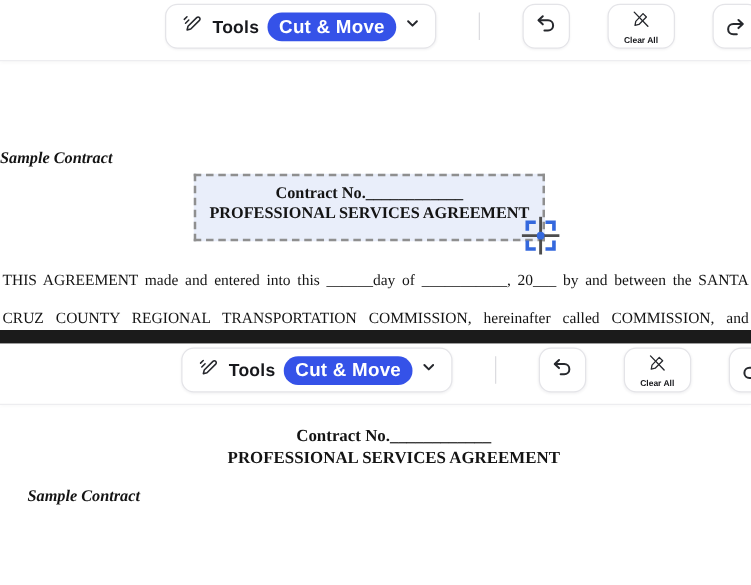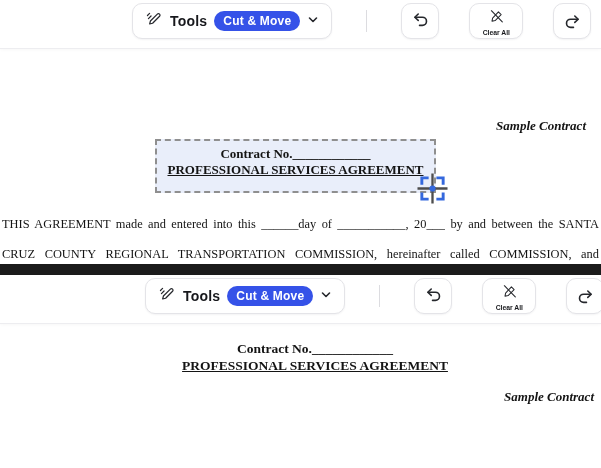--- a/index.html
+++ b/index.html
@@ -16,41 +16,41 @@
   .toolbar{position:absolute;top:0;left:0;right:0;height:48px;background:#fff;
            border-bottom:1px solid #ededf0;box-shadow:0 1px 3px rgba(0,0,0,.03);}
   .tb-group{position:absolute;top:3px;display:flex;height:36px;align-items:stretch;gap:21px;}
   .panel-before .tb-group{left:132px;}
   .panel-after  .tb-group{left:145px;}
   .btn{background:#fff;border:1px solid #e4e4e8;border-radius:10px;
        box-shadow:0 1px 2px rgba(16,24,40,.05);display:flex;align-items:center;
        justify-content:center;box-sizing:border-box;cursor:pointer;}
   .btn-tools{padding:0 12px;gap:7px;}
   .tools-label{font-weight:700;font-size:14px;color:#17181c;letter-spacing:.2px;}
-  .badge{background:var(--accent-blue,#3552e8);color:#fff;font-weight:700;font-size:12px;
+  .badge{background:var(--accent-blue,#3552e8);color:#fff;font-weight:700;font-size:15px;
          line-height:1;padding:4px 9px;border-radius:999px;white-space:nowrap;letter-spacing:.2px;}
   .tb-divider{width:1px;background:#dcdce0;margin:7px 13px;}
   .btn-sq{width:38px;margin-right:9px;}
   .btn-sq:last-child{margin-right:0;}
   .btn-clear{width:54px;flex-direction:column;padding-top:2px;margin-right:9px;}
   .clear-label{font-size:6.8px;font-weight:700;color:#17181c;margin-top:1px;white-space:nowrap;}
   .icon-stroke{stroke:#26282d;fill:none;stroke-linecap:round;stroke-linejoin:round;}
   .flip-h{transform:scaleX(-1);}
 
   
   .doc{font-family:"Liberation Serif",serif;color:#141414;}
-  .doc-title{position:absolute;font-size:13px;font-weight:700;font-style:italic;text-align:right;}
+  .doc-title{position:absolute;font-size:13px;font-weight:700;font-style:italic;text-align:left;}
   .panel-before .doc-title{left:0;top:118px;width:586px;}
   .panel-after  .doc-title{left:22px;top:114px;width:572px;}
 
   .sel-box{position:absolute;left:155px;top:139px;width:281px;height:54px;box-sizing:border-box;
            border:2px dashed var(--selection-border,#8f8f8f);
            background:var(--selection-fill,#e9eefa);text-align:center;padding-top:5px;}
   .sel-line{font-size:13px;font-weight:700;line-height:16px;white-space:nowrap;}
-  .u{text-decoration:underline;}
+  .u{}
 
   .para{position:absolute;left:2px;top:203px;width:597px;font-size:12.4px;line-height:15.5px;}
   .jline{text-align:justify;text-align-last:justify;margin-top:14px;}
   .ital{font-style:italic;}
 
   .heading2{position:absolute;left:29px;top:66px;width:572px;text-align:center;
             font-size:13.5px;font-weight:700;line-height:16.5px;}
 
   
   .crosshair{position:absolute;cursor:move;}

